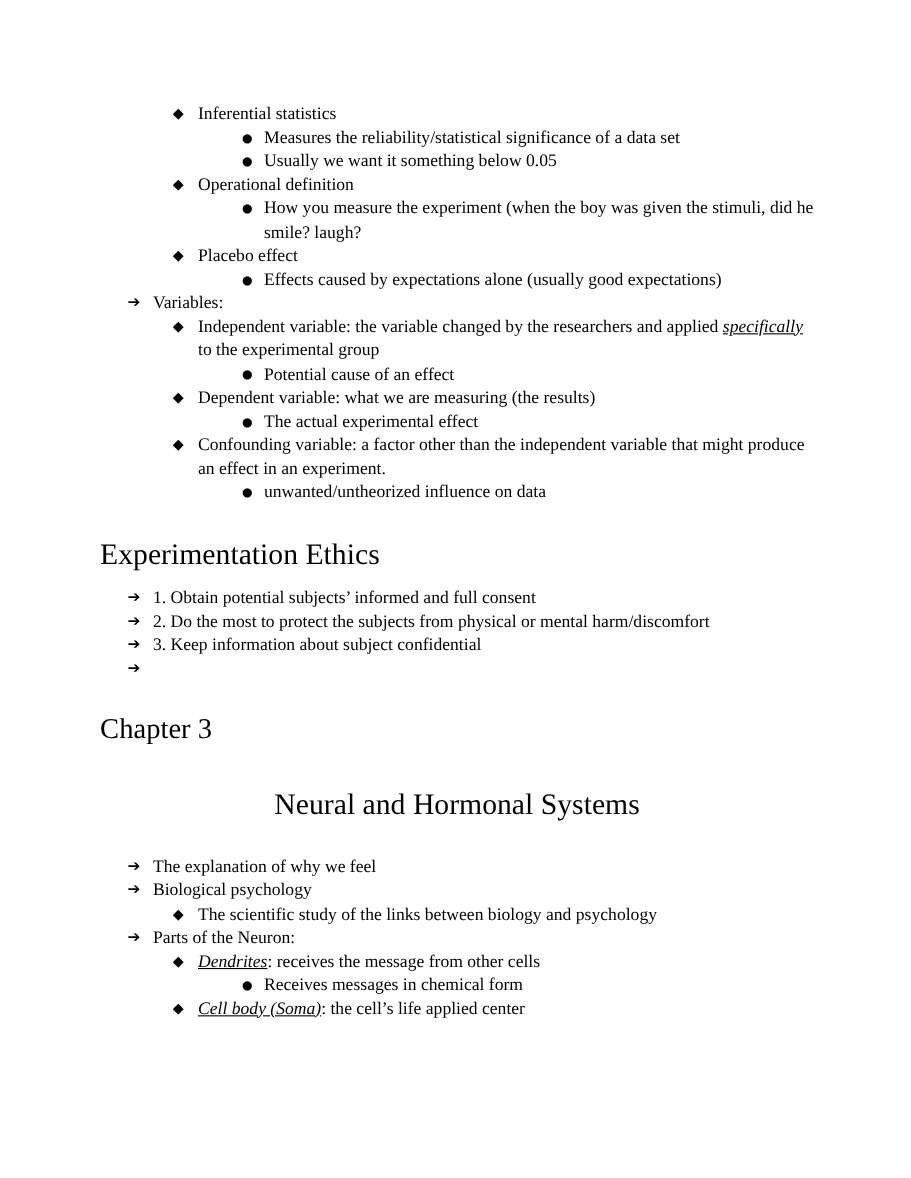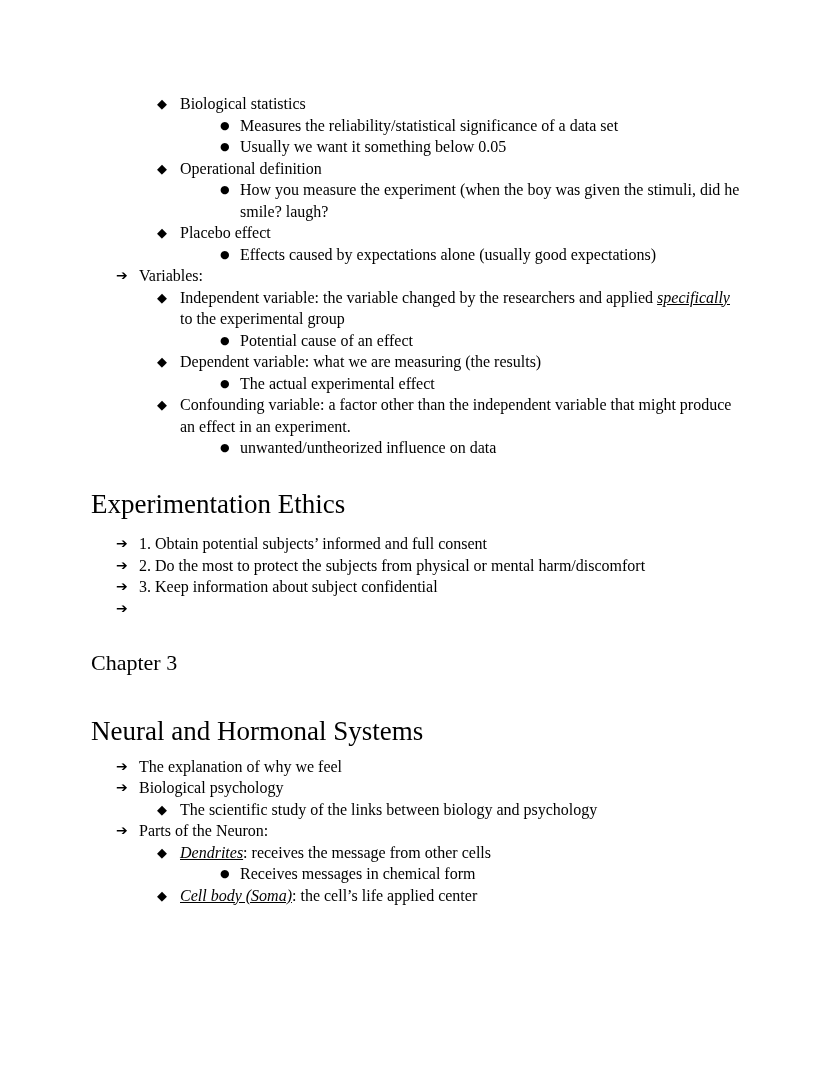--- a/index.html
+++ b/index.html
@@ -37,35 +37,35 @@
   li.l1 .mk { left: 25px; font-size: 14px; }
   li.l2 .mk { left: 66px; font-size: 13px; }
   li.l3 .mk { left: 129px; font-size: 11px; }
   .u { text-decoration: underline; font-style: italic; }
   .h1 {
     font-size: 27px;
     line-height: 30px;
     font-weight: normal;
     margin: 30.5px 0 14px 0;
   }
-  .h1.neural { margin: 35px 0 10px 0; }
+  .h1.neural { margin: 35px 0 32px 0; text-align: center; }
   .doctitle {
-    font-size: 22px;
+    font-size: 26px;
     line-height: 36px;
     font-weight: normal;
     margin: 47px 0 0 0;
   }
 </style>
 </head>
 <body>
 
 <div class="page">
 
   <ul class="doclist">
-    <li class="l2"><span class="mk">◆</span><span>Biological statistics</span></li>
+    <li class="l2"><span class="mk">◆</span><span>Inferential statistics</span></li>
     <li class="l3"><span class="mk">●</span><span>Measures the reliability/statistical significance of a data set</span></li>
     <li class="l3"><span class="mk">●</span><span>Usually we want it something below 0.05</span></li>
     <li class="l2"><span class="mk">◆</span><span>Operational definition</span></li>
     <li class="l3"><span class="mk">●</span><span>How you measure the experiment (when the boy was given the stimuli, did he smile? laugh?</span></li>
     <li class="l2"><span class="mk">◆</span><span>Placebo effect</span></li>
     <li class="l3"><span class="mk">●</span><span>Effects caused by expectations alone (usually good expectations)</span></li>
     <li class="l1"><span class="mk">➔</span><span>Variables:</span></li>
     <li class="l2"><span class="mk">◆</span><span>Independent variable: the variable changed by the researchers and applied </span><span class="u">specifically </span><span>to the experimental group</span></li>
     <li class="l3"><span class="mk">●</span><span>Potential cause of an effect</span></li>
     <li class="l2"><span class="mk">◆</span><span>Dependent variable: what we are measuring (the results)</span></li>

